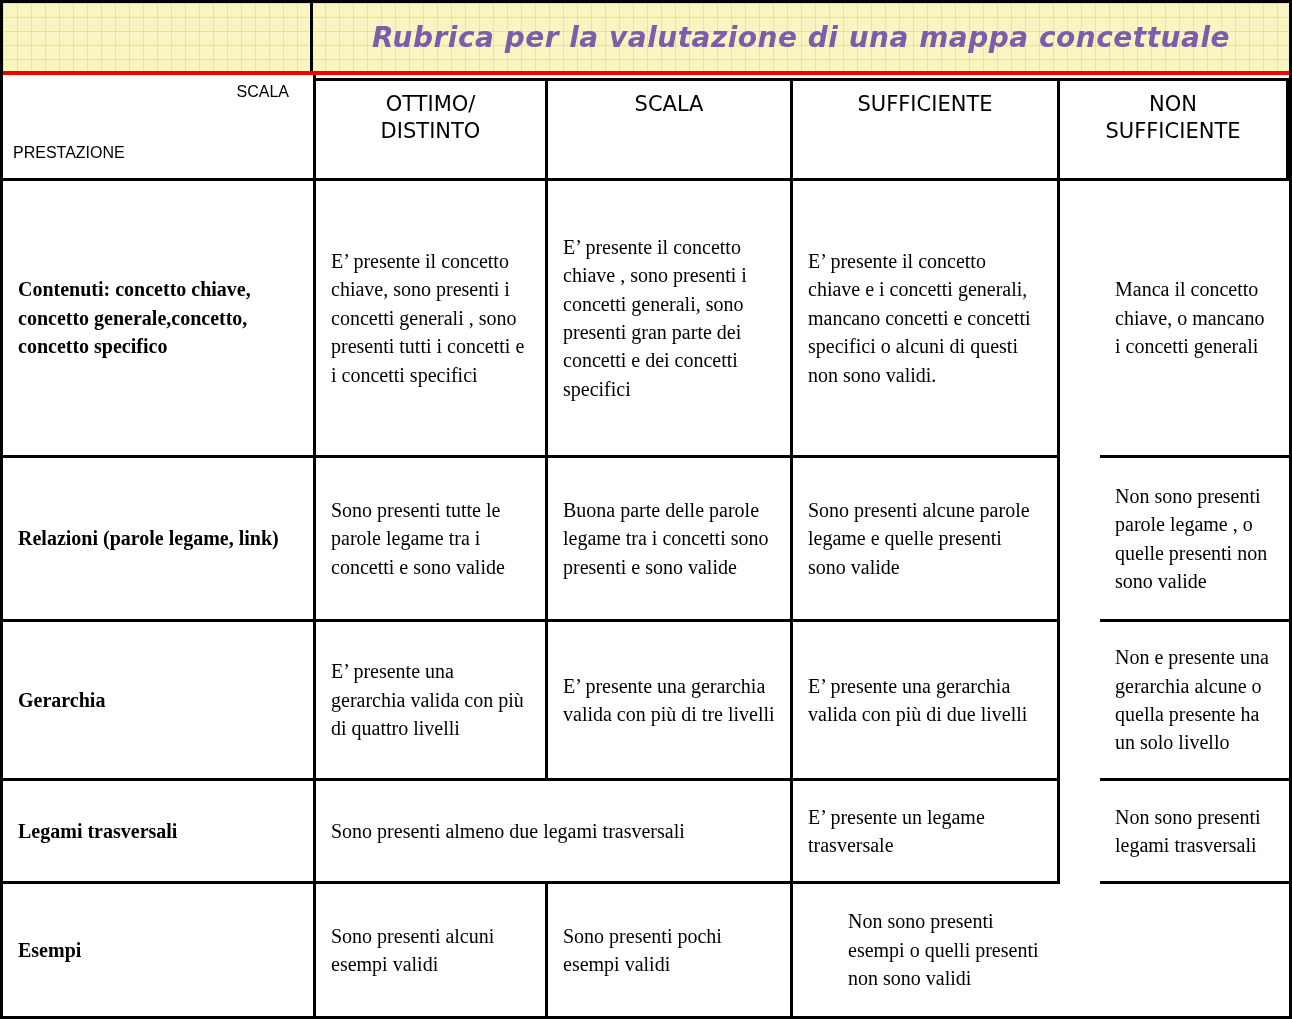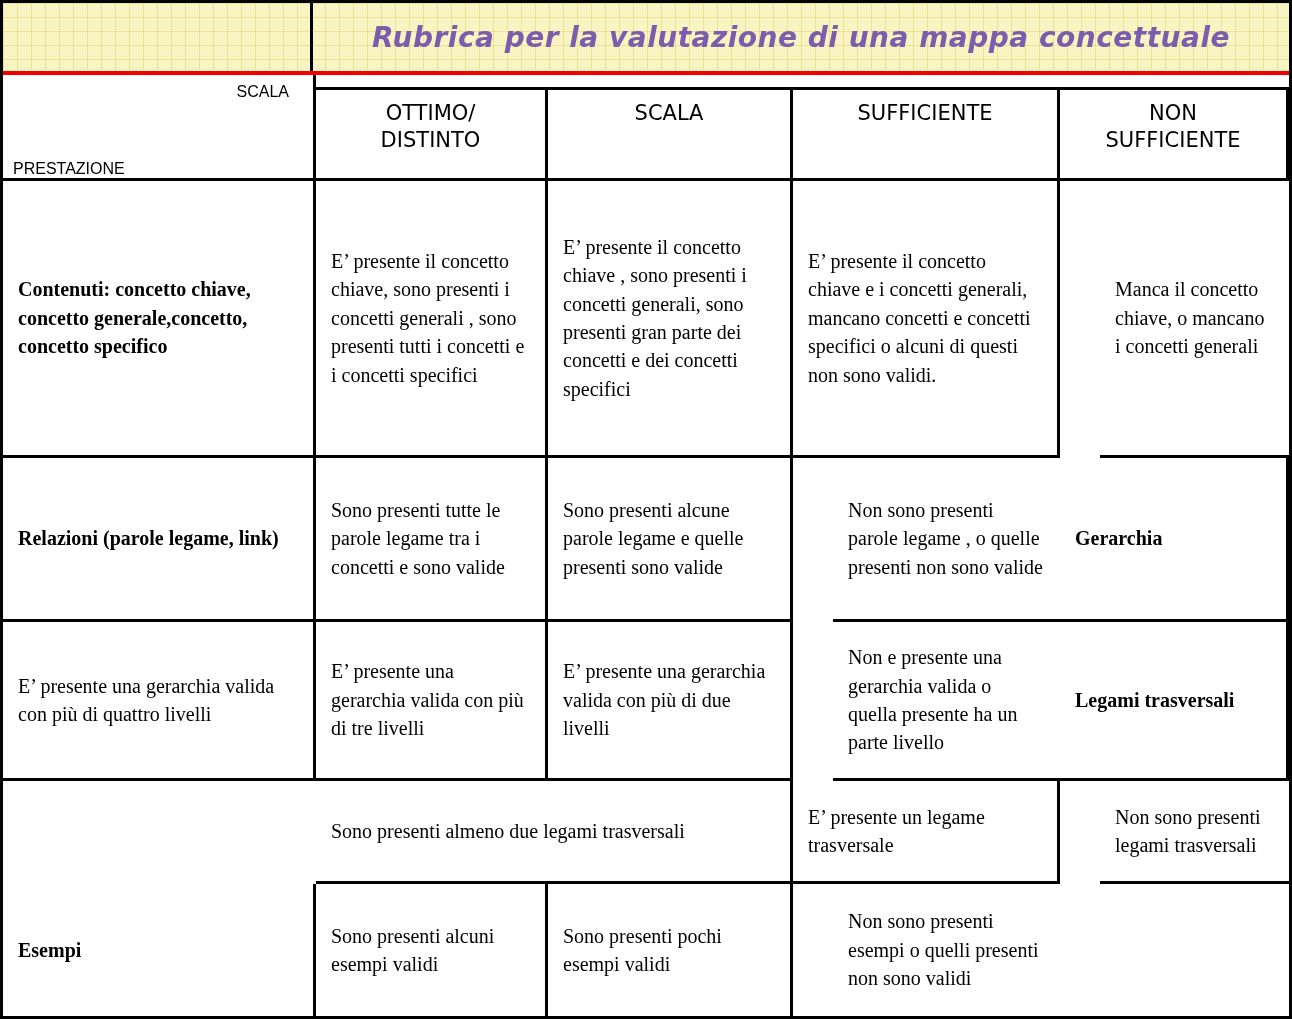--- a/index.html
+++ b/index.html
@@ -28,23 +28,23 @@
   
   .hdr{
     height:106px;flex:0 0 auto;display:grid;
     grid-template-columns:313px 232px 245px 267px 1fr;
   }
   .hdr-left{
     box-sizing:border-box;border-right:3px solid #000;border-bottom:3px solid #000;
     position:relative;font-family:Liberation Sans, sans-serif;font-size:16px;
   }
   .scala{position:absolute;top:8px;right:24px;}
-  .prestazione{position:absolute;bottom:0;left:10px;}
+  .prestazione{position:absolute;bottom:16px;left:10px;}
   .hdr-box{
-    box-sizing:border-box;margin-top:12px;
+    box-sizing:border-box;margin-top:3px;
     border:3px solid #000;border-left:none;
     display:flex;align-items:flex-start;justify-content:center;
     font-family:"DejaVu Sans", sans-serif;font-size:21px;
     text-align:center;padding-top:10px;white-space:pre-line;line-height:1.3;
   }
   
   .grid{
     flex:1;display:grid;
     grid-template-columns:313px 232px 245px 267px 1fr;
     grid-template-rows:277px 164px 159px 103px auto;
@@ -85,28 +85,29 @@
   <div class="grid">
 
     <div class="cell rowlabel">Contenuti: concetto chiave, concetto generale,concetto, concetto specifico</div>
     <div class="cell">E’ presente il concetto chiave, sono presenti i concetti generali , sono presenti tutti i concetti e i concetti specifici</div>
     <div class="cell">E’ presente il concetto chiave , sono presenti i concetti generali, sono presenti gran parte dei concetti e dei concetti specifici</div>
     <div class="cell">E’ presente il concetto chiave e i concetti generali, mancano concetti e concetti specifici o alcuni di questi non sono validi.</div>
     <div class="cell lastcol">Manca il concetto chiave, o mancano i concetti generali</div>
 
     <div class="cell rowlabel">Relazioni (parole legame, link)</div>
     <div class="cell">Sono presenti tutte le parole legame tra i concetti e sono valide</div>
+    <div class="cell">Buona parte delle parole legame tra i concetti sono presenti e sono valide</div>
     <div class="cell">Sono presenti alcune parole legame e quelle presenti sono valide</div>
     <div class="cell lastcol">Non sono presenti parole legame , o quelle presenti non sono valide</div>
 
     <div class="cell rowlabel">Gerarchia</div>
     <div class="cell">E’ presente una gerarchia valida con più di quattro livelli</div>
     <div class="cell">E’ presente una gerarchia valida con più di tre livelli</div>
     <div class="cell">E’ presente una gerarchia valida con più di due livelli</div>
-    <div class="cell lastcol">Non e presente una gerarchia valida o quella presente ha un parte livello</div>
+    <div class="cell lastcol">Non e presente una gerarchia alcune o quella presente ha un solo livello</div>
 
     <div class="cell rowlabel">Legami trasversali</div>
     <div class="cell span2">Sono presenti almeno due legami trasversali</div>
     <div class="cell">E’ presente un legame trasversale</div>
     <div class="cell lastcol">Non sono presenti legami trasversali</div>
 
     <div class="cell rowlabel lastrow">Esempi</div>
     <div class="cell lastrow">Sono presenti alcuni esempi validi</div>
     <div class="cell lastrow">Sono presenti pochi esempi validi</div>
     <div class="cell lastrow lastcol">Non sono presenti esempi o quelli presenti non sono validi</div>

